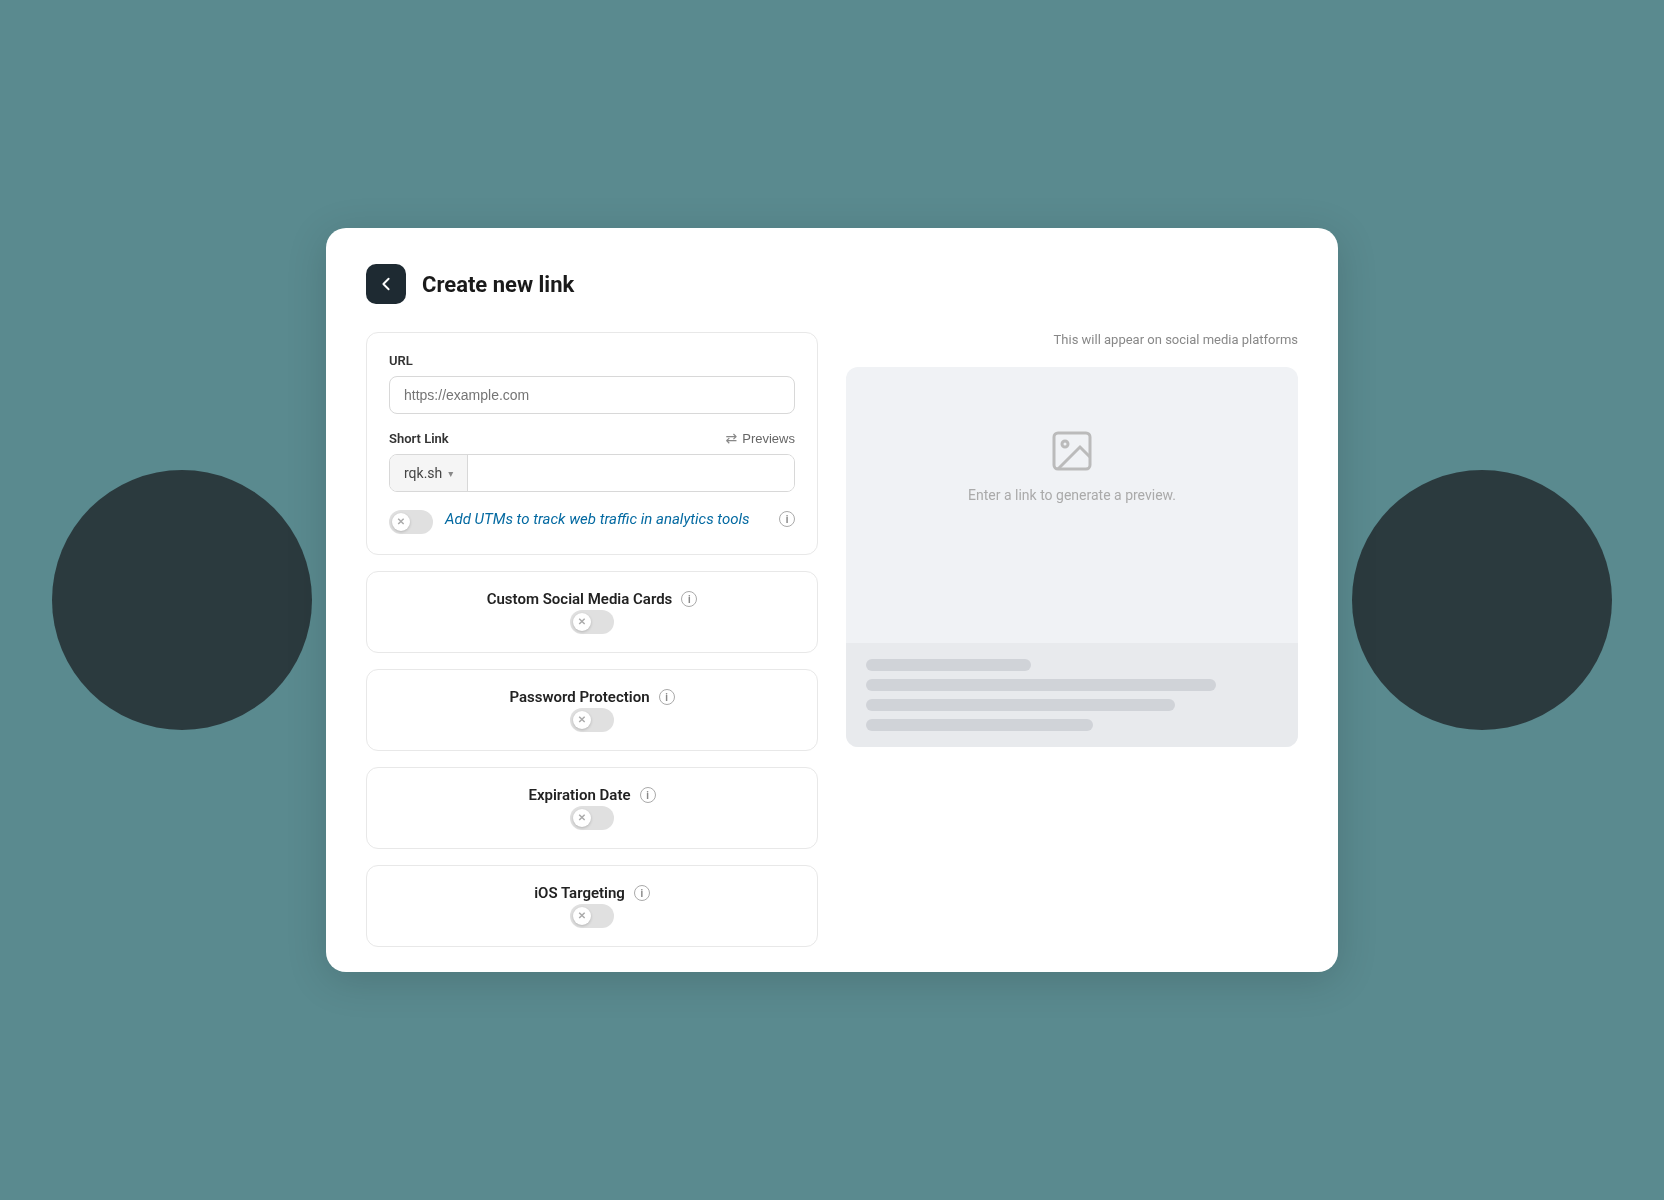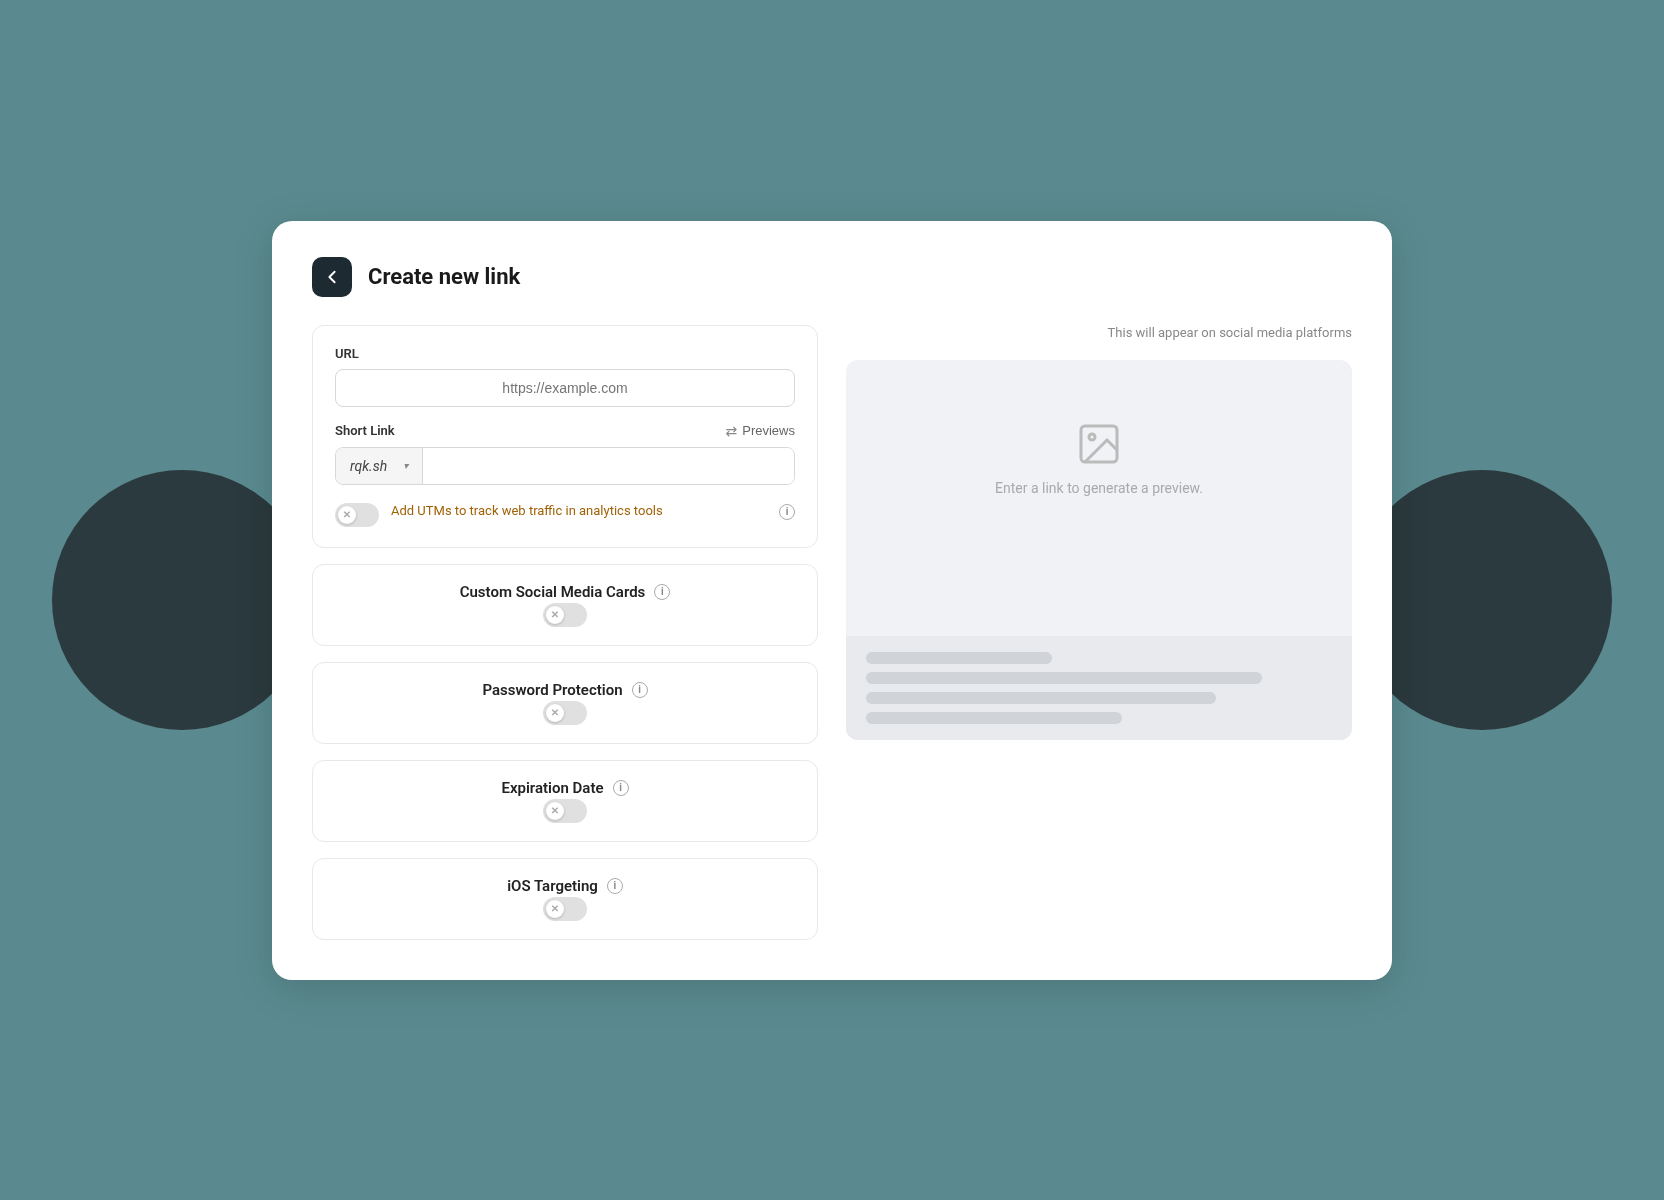--- a/index.html
+++ b/index.html
@@ -40,22 +40,22 @@
       height: 260px;
       background: #2b3a3e;
       border-radius: 50%;
       z-index: 0;
     }
     .card {
       position: relative;
       z-index: 1;
       background: #ffffff;
       border-radius: 20px;
-      width: 1120px;
-      padding: 36px 40px 40px 40px;
+      width: 1012px;
+      padding: 36px 40px 25px 40px;
       box-shadow: 0 8px 40px rgba(0,0,0,0.15);
     }
     .card-header {
       display: flex;
       align-items: center;
       gap: 16px;
       margin-bottom: 28px;
     }
     .back-btn {
       width: 40px;
@@ -103,21 +103,20 @@
     }
     .url-input {
       width: 100%;
       border: 1.5px solid #d8d8d8;
       border-radius: 8px;
       padding: 10px 14px;
       font-size: 14px;
       color: #999;
       outline: none;
       background: #fff;
-      text-align: center;
     }
     .short-link-row {
       display: flex;
       align-items: center;
       justify-content: space-between;
       margin-top: 16px;
       margin-bottom: 8px;
     }
     .short-link-label {
       font-size: 13px;
@@ -141,29 +140,28 @@
     .short-link-input-row {
       display: flex;
       gap: 0;
       border: 1.5px solid #d8d8d8;
       border-radius: 8px;
       overflow: hidden;
     }
     .domain-select {
       display: flex;
       align-items: center;
-      gap: 16px;
+      gap: 6px;
       padding: 10px 14px;
       background: #f5f5f5;
       border-right: 1.5px solid #d8d8d8;
       font-size: 14px;
       color: #444;
       cursor: pointer;
       flex-shrink: 0;
-      font-style: italic;
     }
     .domain-select .chevron {
       font-size: 10px;
       color: #888;
     }
     .short-link-slug {
       flex: 1;
       border: none;
       padding: 10px 14px;
       font-size: 14px;
@@ -207,24 +205,25 @@
       align-items: center;
       justify-content: center;
     }
     .toggle-x {
       font-size: 10px;
       color: #aaa;
       font-weight: 700;
       line-height: 1;
     }
     .utm-text {
-      font-size: 13px;
-      color: #a16207;
+      font-size: 15px;
+      color: #0369a1;
       line-height: 1.5;
       flex: 1;
+      font-style: italic;
     }
     .info-icon {
       width: 16px;
       height: 16px;
       border: 1.5px solid #aaa;
       border-radius: 50%;
       display: inline-flex;
       align-items: center;
       justify-content: center;
       font-size: 10px;

